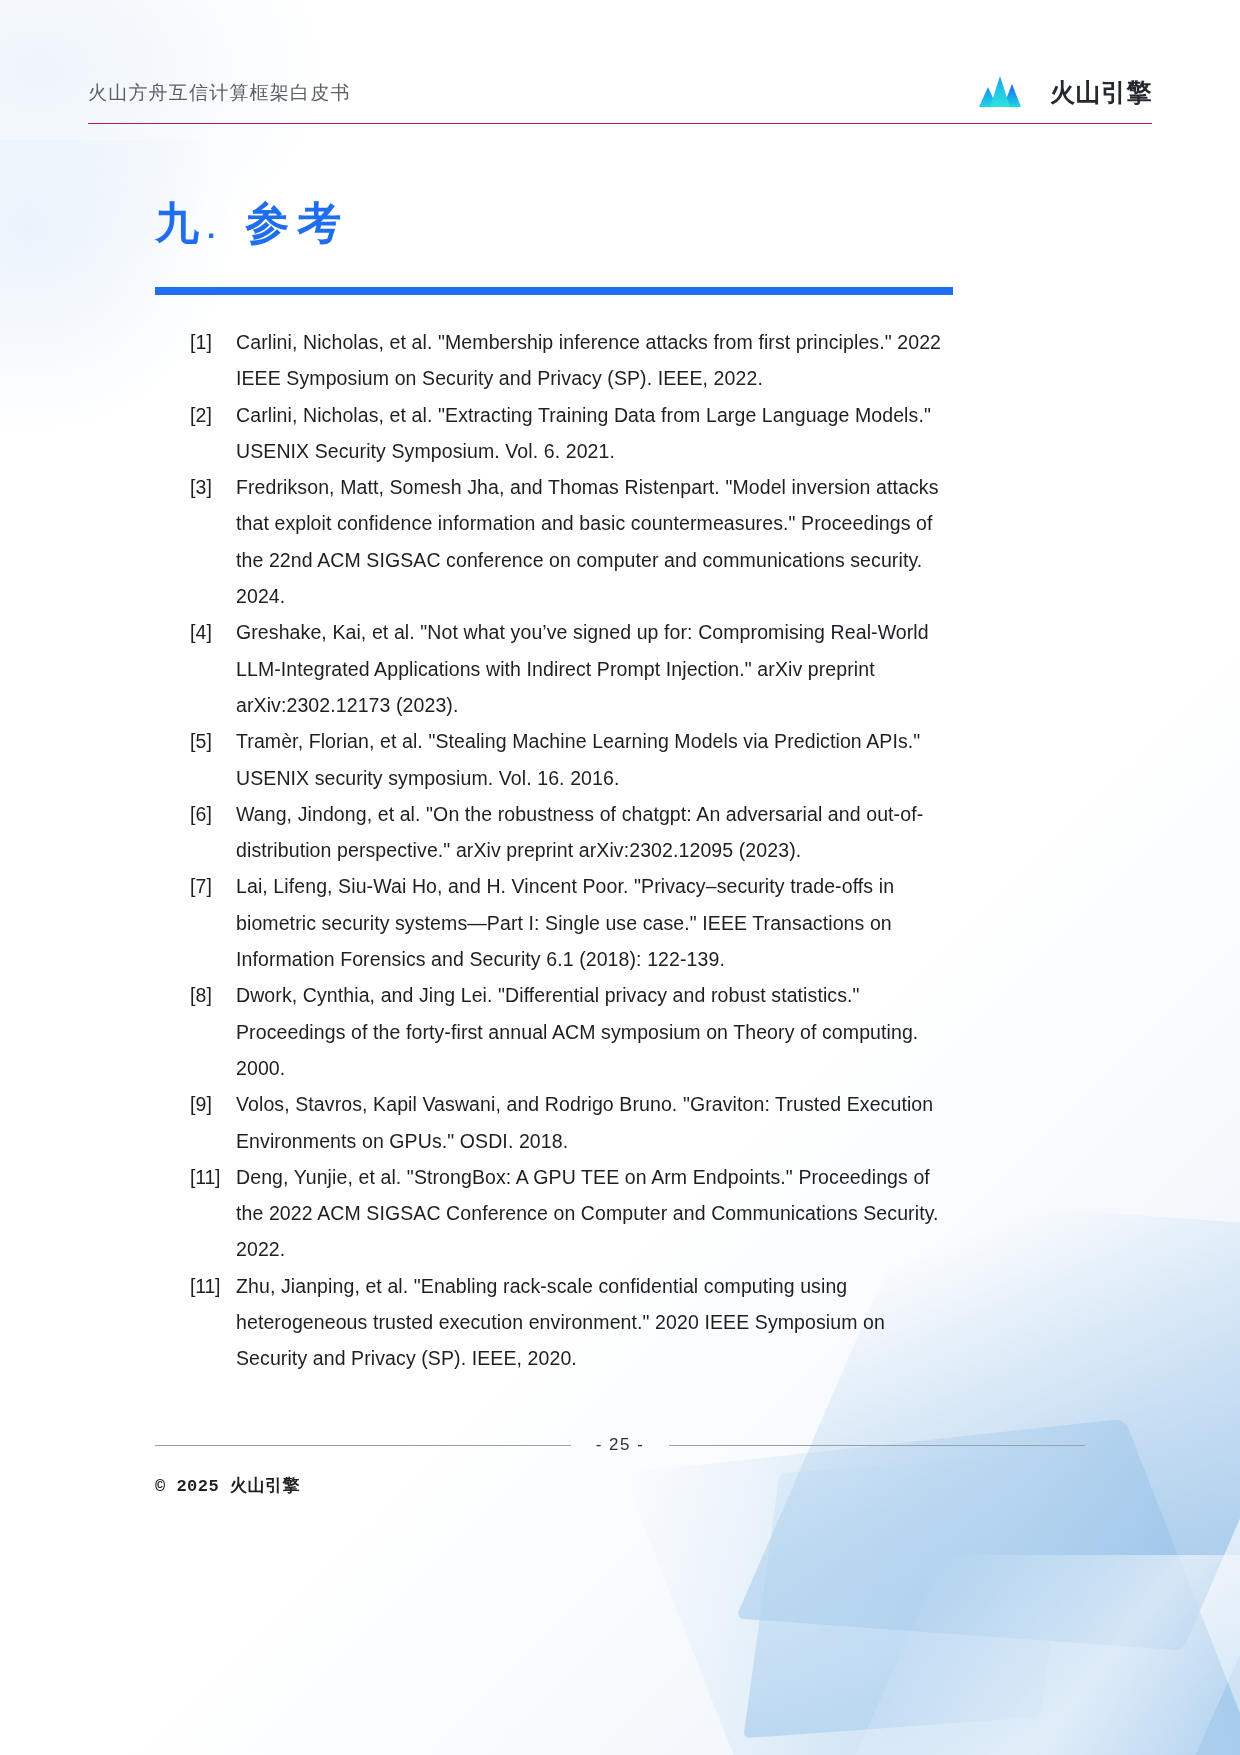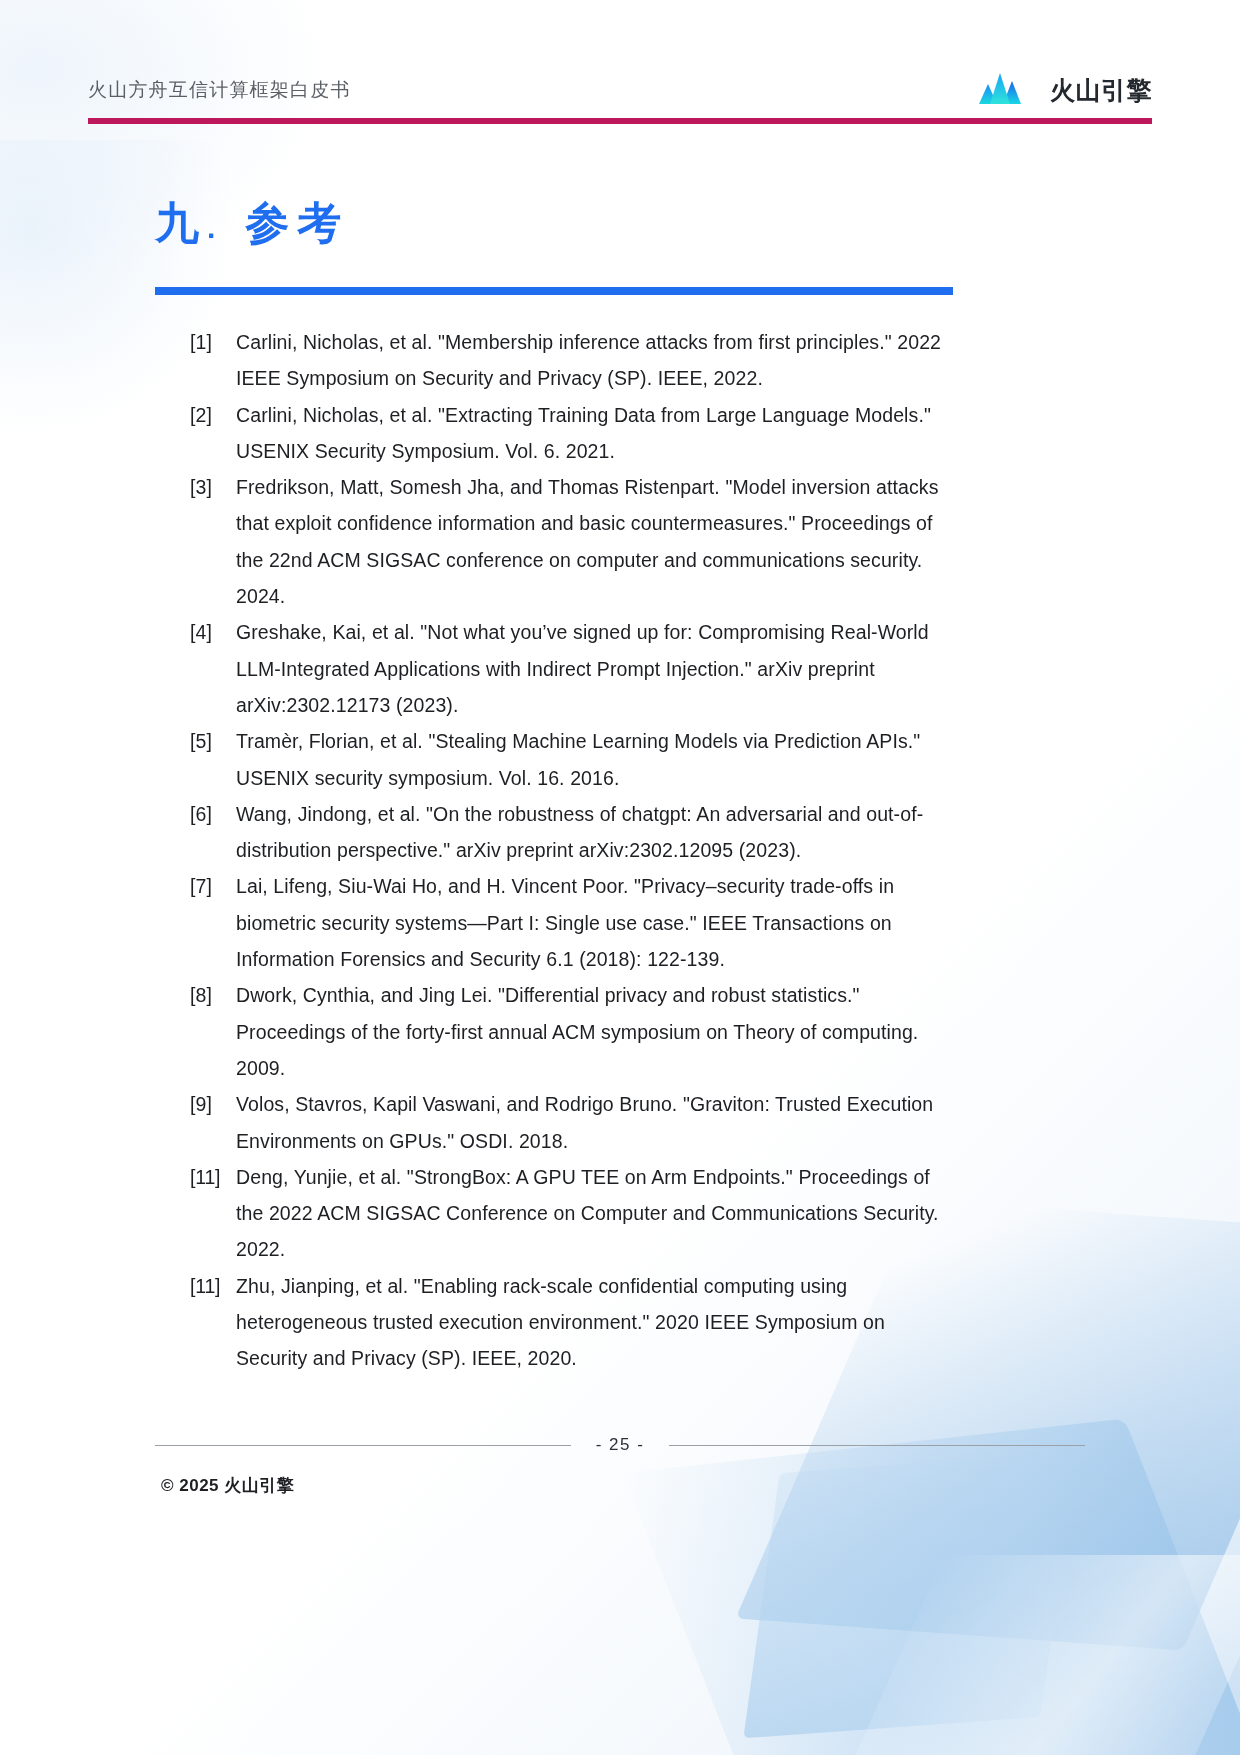--- a/index.html
+++ b/index.html
@@ -75,21 +75,21 @@
   
   .header {
     position: absolute;
     top: 62px;
     left: 88px;
     right: 88px;
     height: 62px;
     display: flex;
     align-items: center;
     justify-content: space-between;
-    border-bottom: 6px solid #be185d;
+    border-bottom: 1px solid #be185d;
   }
   .header-title {
     font-size: 19px;
     color: #5a5f66;
     letter-spacing: 1.2px;
     font-weight: 400;
     white-space: nowrap;
   }
   .brand {
     display: flex;
@@ -178,26 +178,27 @@
     background: #9aa0a6;
   }
   .footer-page {
     font-size: 17px;
     color: #2b2f36;
     letter-spacing: 1.5px;
     white-space: nowrap;
   }
   .copyright {
     position: absolute;
-    left: 161px;
+    left: 155px;
     bottom: 258px;
     font-size: 17px;
     color: #1d1f23;
     font-weight: 700;
     letter-spacing: 0.5px;
+    font-family: Liberation Mono, monospace;
   }
 </style>
 </head>
 <body>
 
 <div class="page-bg"></div>
 <div class="bg-shard shard-d"></div>
 <div class="bg-shard shard-a"></div>
 <div class="bg-shard shard-c"></div>
 <div class="bg-shard shard-b"></div>
@@ -266,21 +267,21 @@
     <div class="ref-item">
       <span class="ref-num">[6]</span>
       <span class="ref-text">Wang, Jindong, et al. "On the robustness of chatgpt: An adversarial and out-of-distribution perspective." arXiv preprint arXiv:2302.12095 (2023).</span>
     </div>
     <div class="ref-item">
       <span class="ref-num">[7]</span>
       <span class="ref-text">Lai, Lifeng, Siu-Wai Ho, and H. Vincent Poor. "Privacy–security trade-offs in biometric security systems—Part I: Single use case." IEEE Transactions on Information Forensics and Security 6.1 (2018): 122-139.</span>
     </div>
     <div class="ref-item">
       <span class="ref-num">[8]</span>
-      <span class="ref-text">Dwork, Cynthia, and Jing Lei. "Differential privacy and robust statistics." Proceedings of the forty-first annual ACM symposium on Theory of computing. 2009.</span>
+      <span class="ref-text">Dwork, Cynthia, and Jing Lei. "Differential privacy and robust statistics." Proceedings of the forty-first annual ACM symposium on Theory of computing. 2000.</span>
     </div>
     <div class="ref-item">
       <span class="ref-num">[9]</span>
       <span class="ref-text">Volos, Stavros, Kapil Vaswani, and Rodrigo Bruno. "Graviton: Trusted Execution Environments on GPUs." OSDI. 2018.</span>
     </div>
     <div class="ref-item">
       <span class="ref-num wide">[11]</span>
       <span class="ref-text">Deng, Yunjie, et al. "StrongBox: A GPU TEE on Arm Endpoints." Proceedings of the 2022 ACM SIGSAC Conference on Computer and Communications Security. 2022.</span>
     </div>
     <div class="ref-item">

